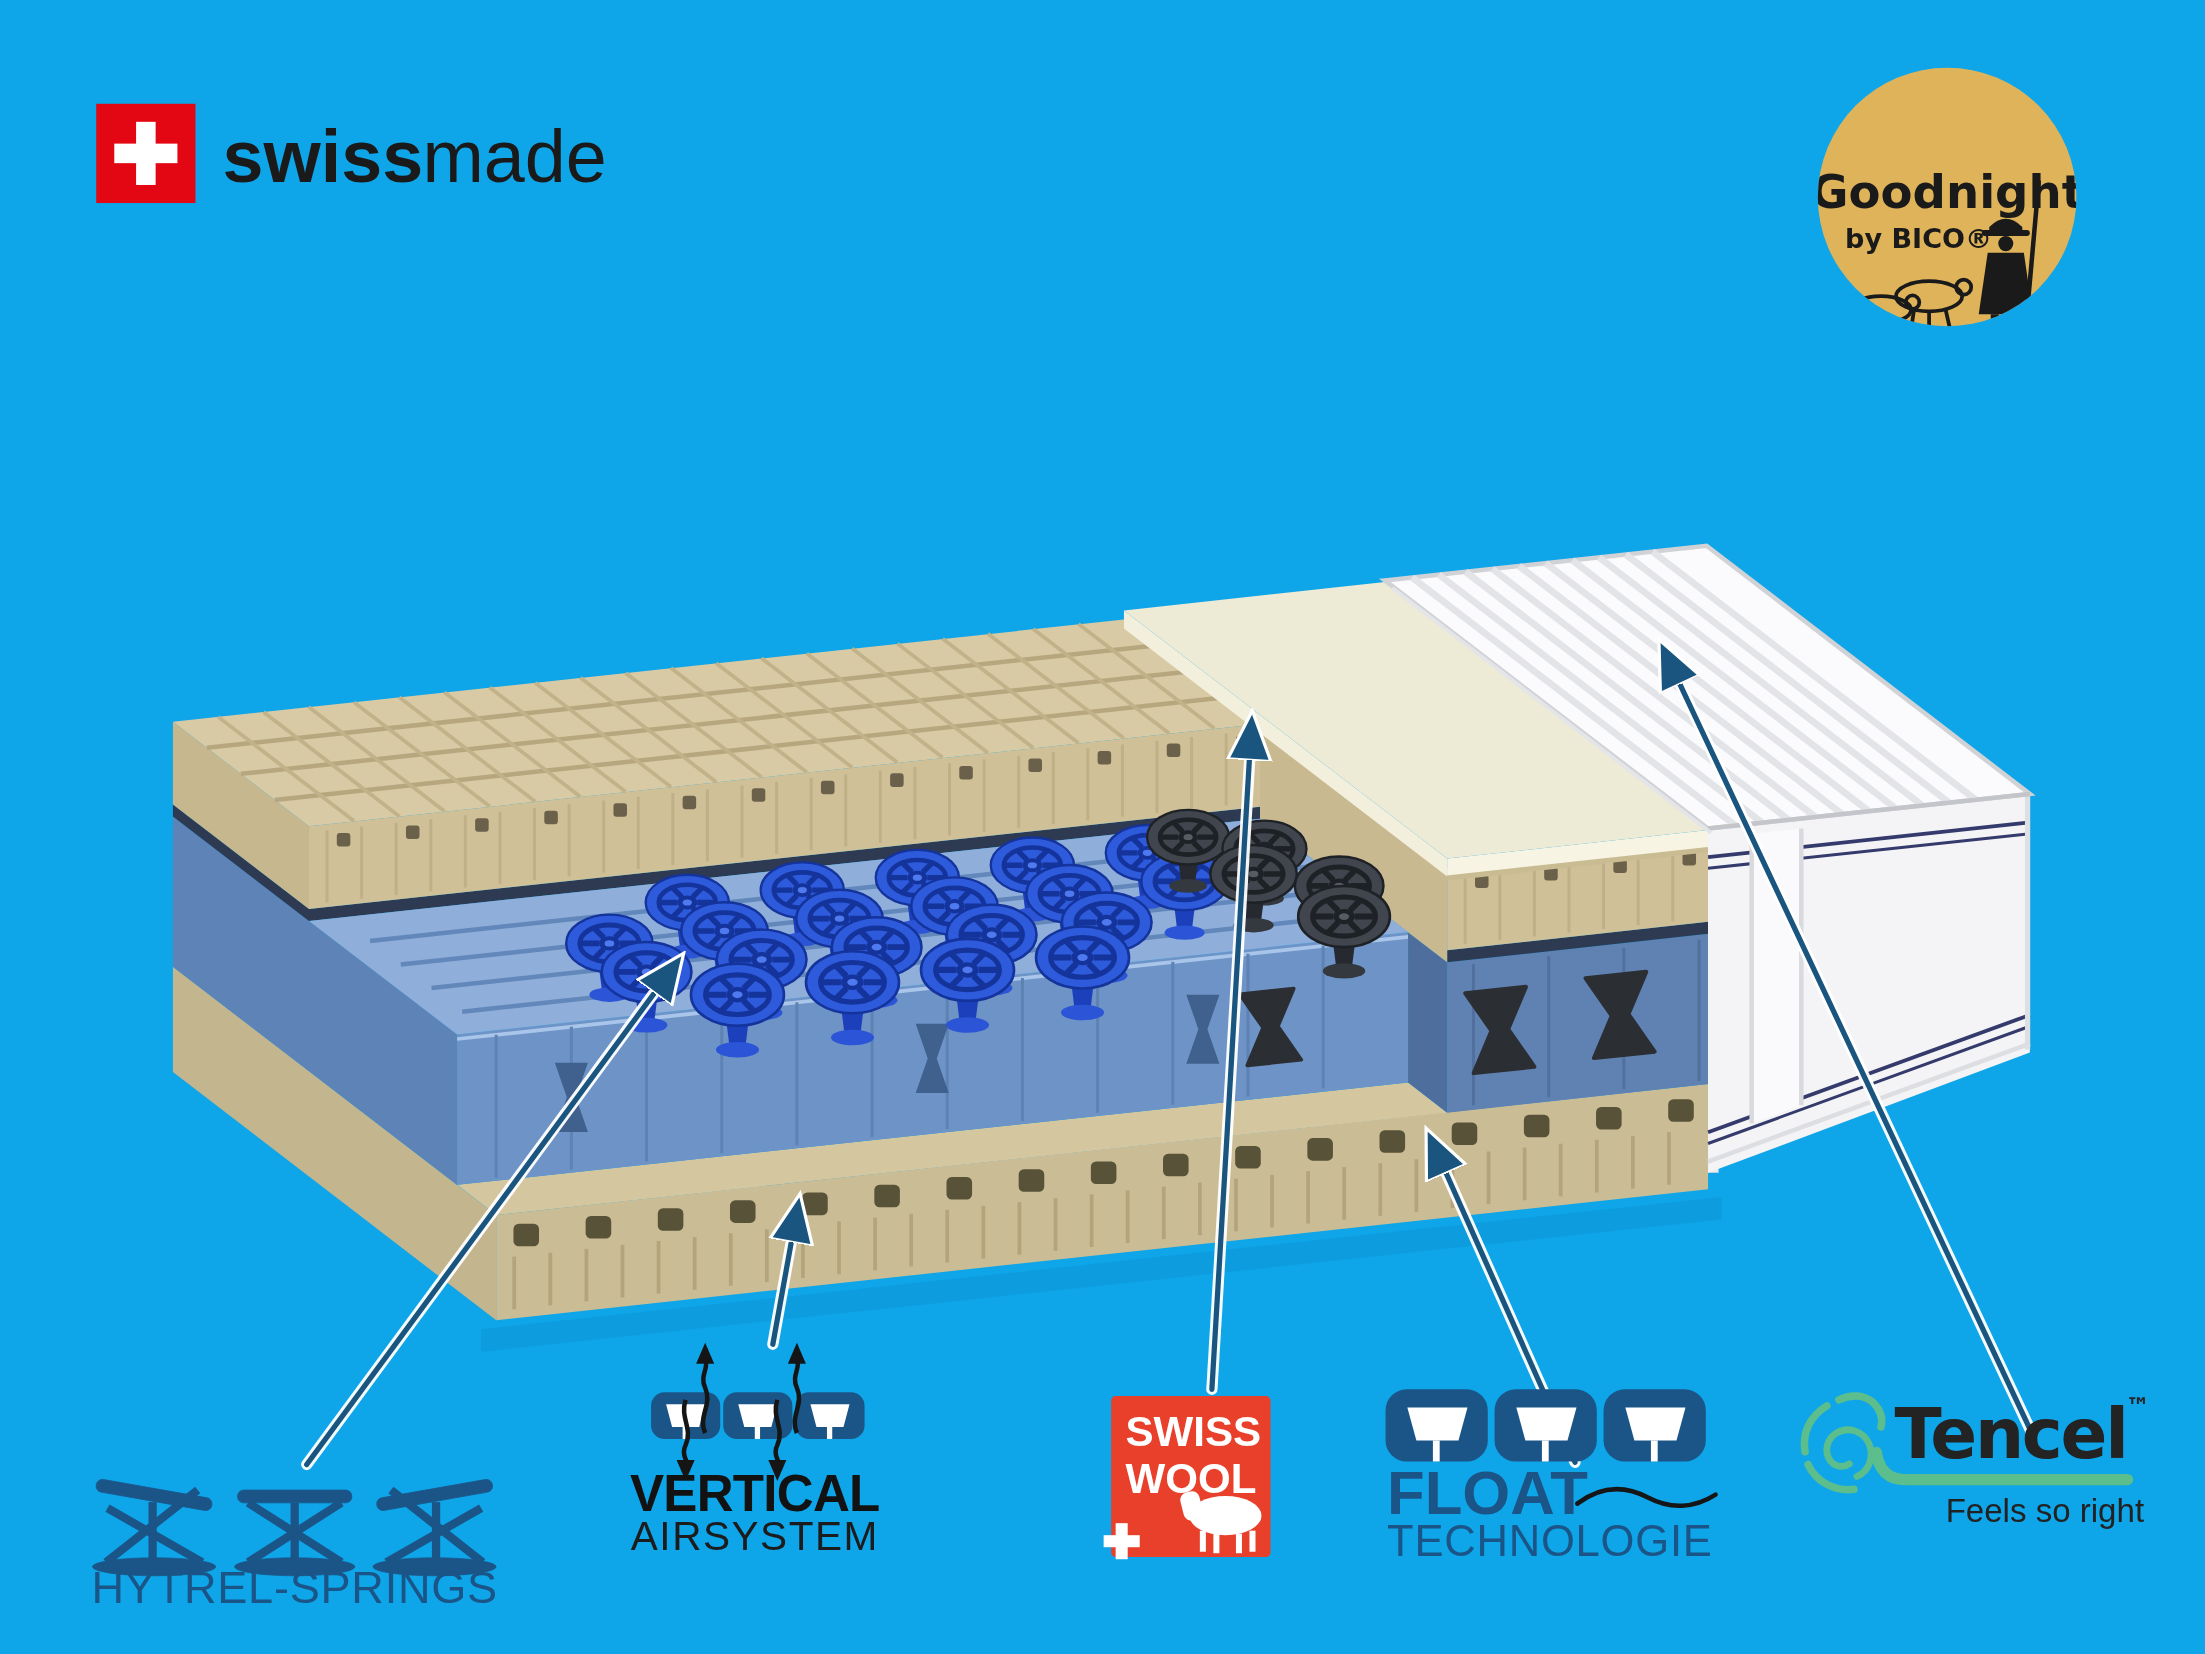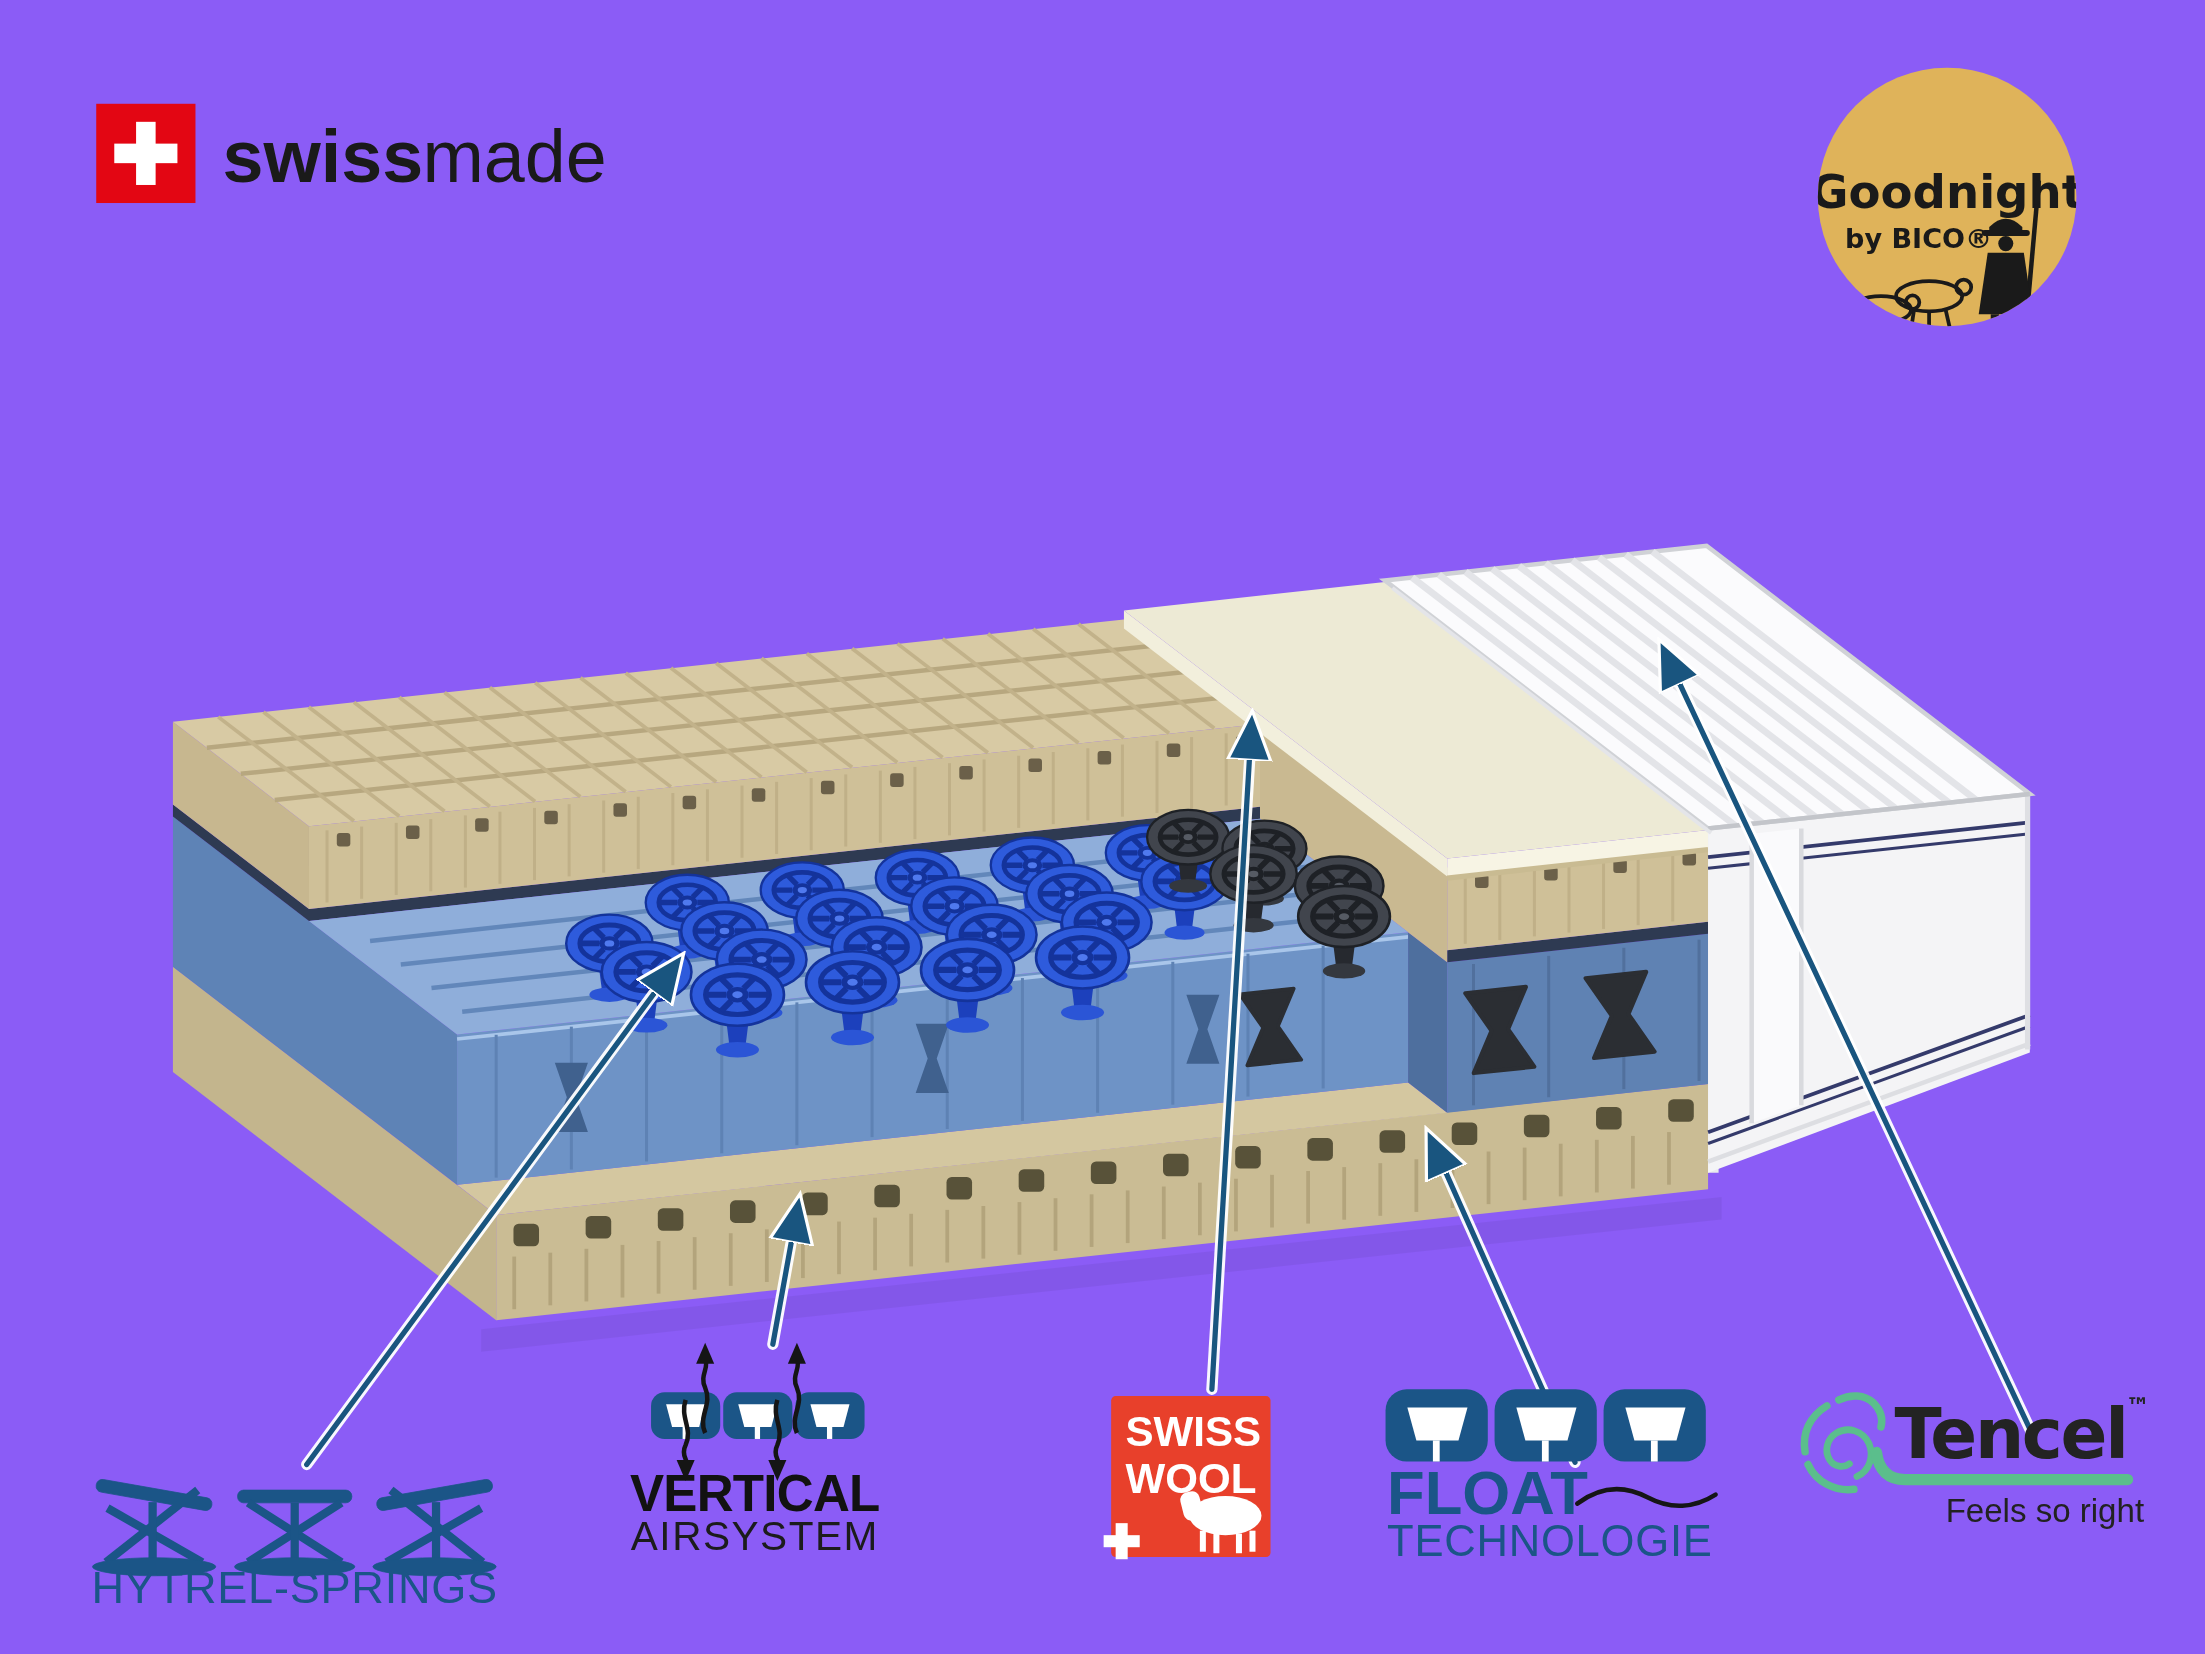--- a/index.html
+++ b/index.html
@@ -1,16 +1,16 @@
 <!DOCTYPE html>
 <html style="font-size:12px"><head>
 <meta charset="utf-8">
 <style>
   html,body{margin:0;padding:0;background:#fff;}
-  .canvas{position:relative;width:2205px;height:1654px;background:#8b5cf6;overflow:hidden;
+  .canvas{position:relative;width:2205px;height:1654px;background:#0ea5e9;overflow:hidden;
           font-family:"Liberation Sans", sans-serif;}
   svg{position:absolute;left:0;top:0;}
   text{user-select:none;}
   .t-blue{fill:#1B5587;}
   .t-black{fill:#121212;}
   .t-white{fill:#ffffff;}
   .f-lib{font-family:"Liberation Sans", sans-serif;}
   .f-dv{font-family:"DejaVu Sans", sans-serif;}
 </style>
 </head>

